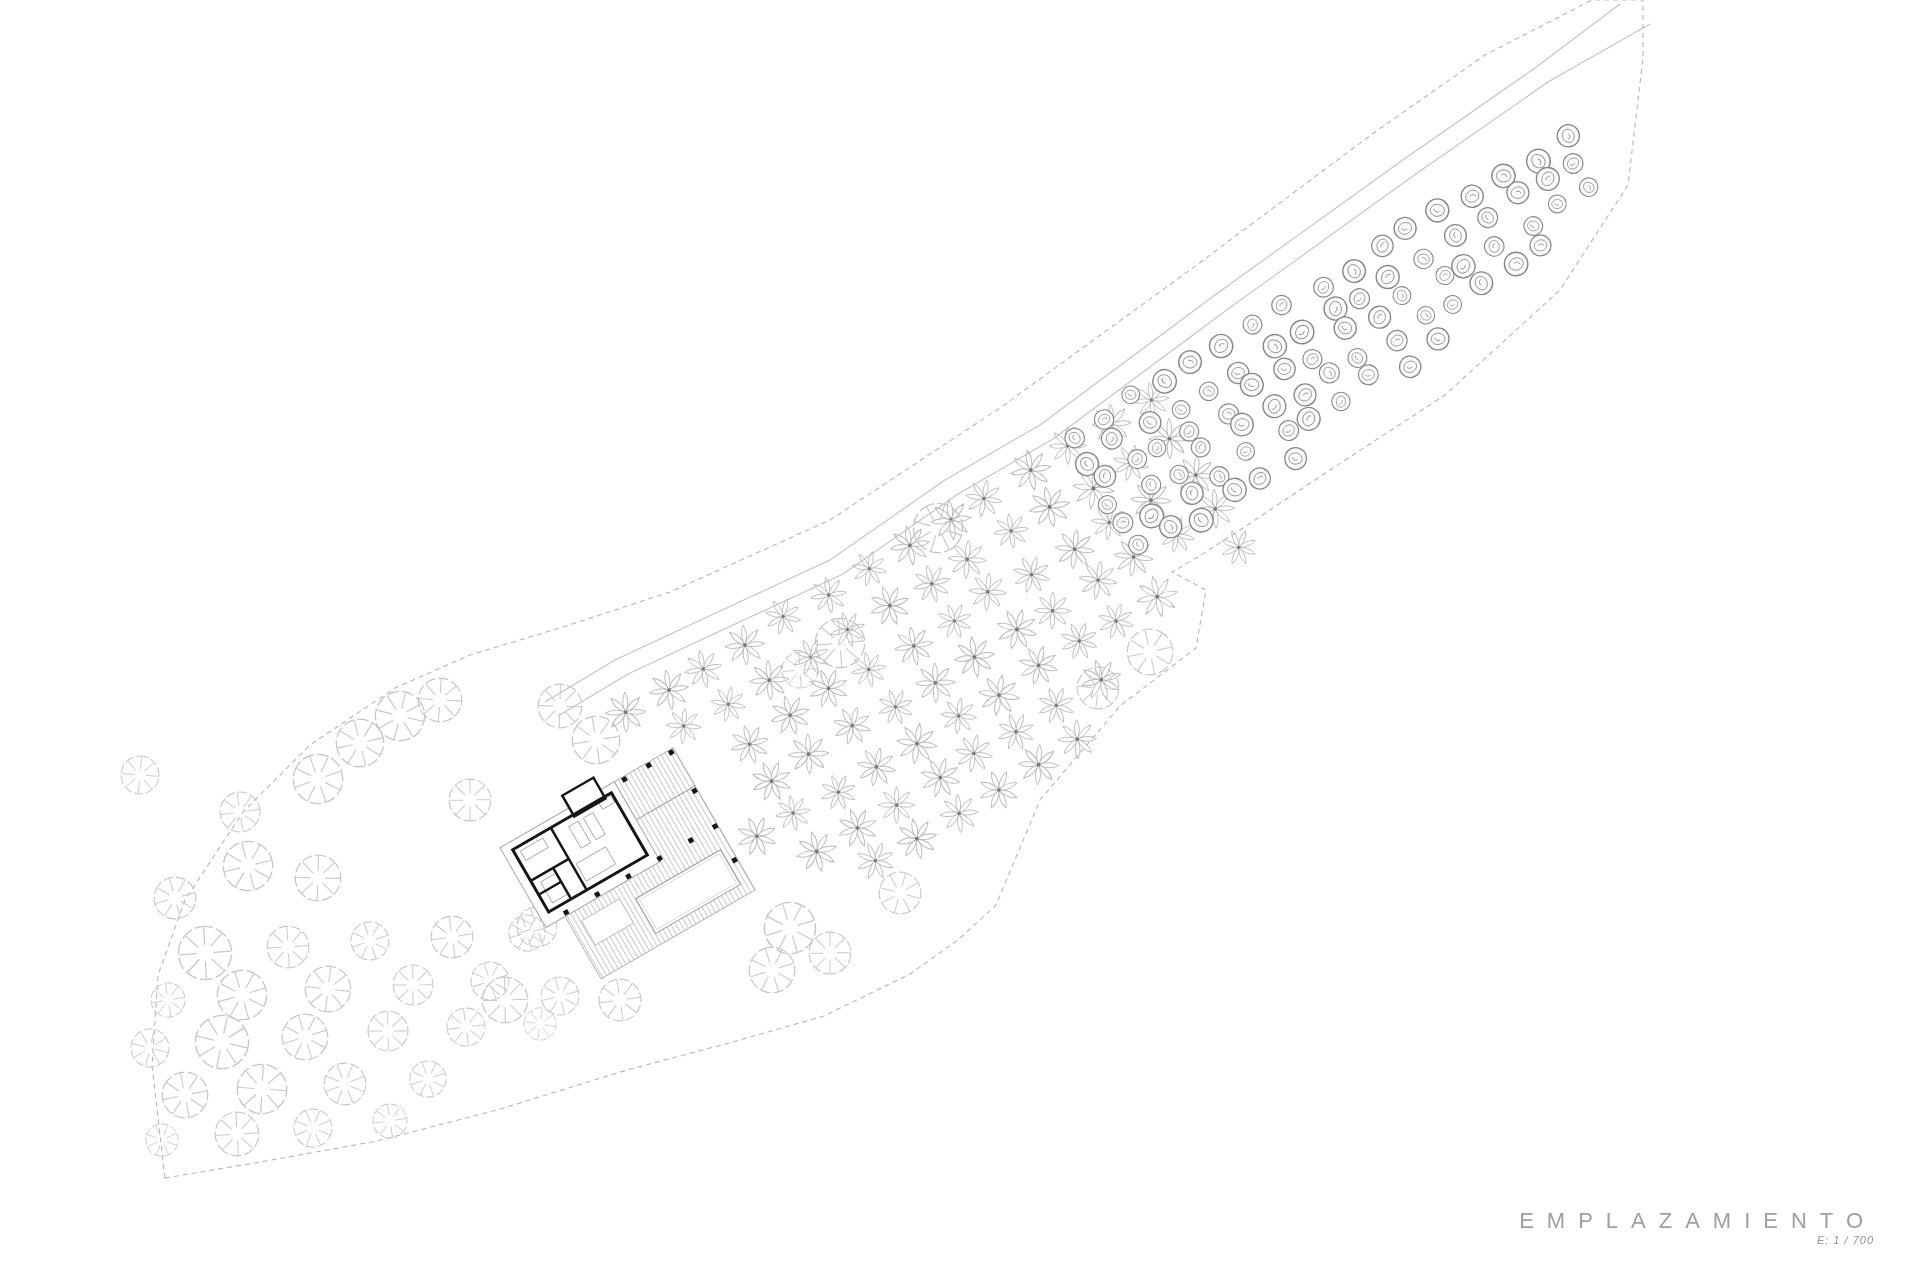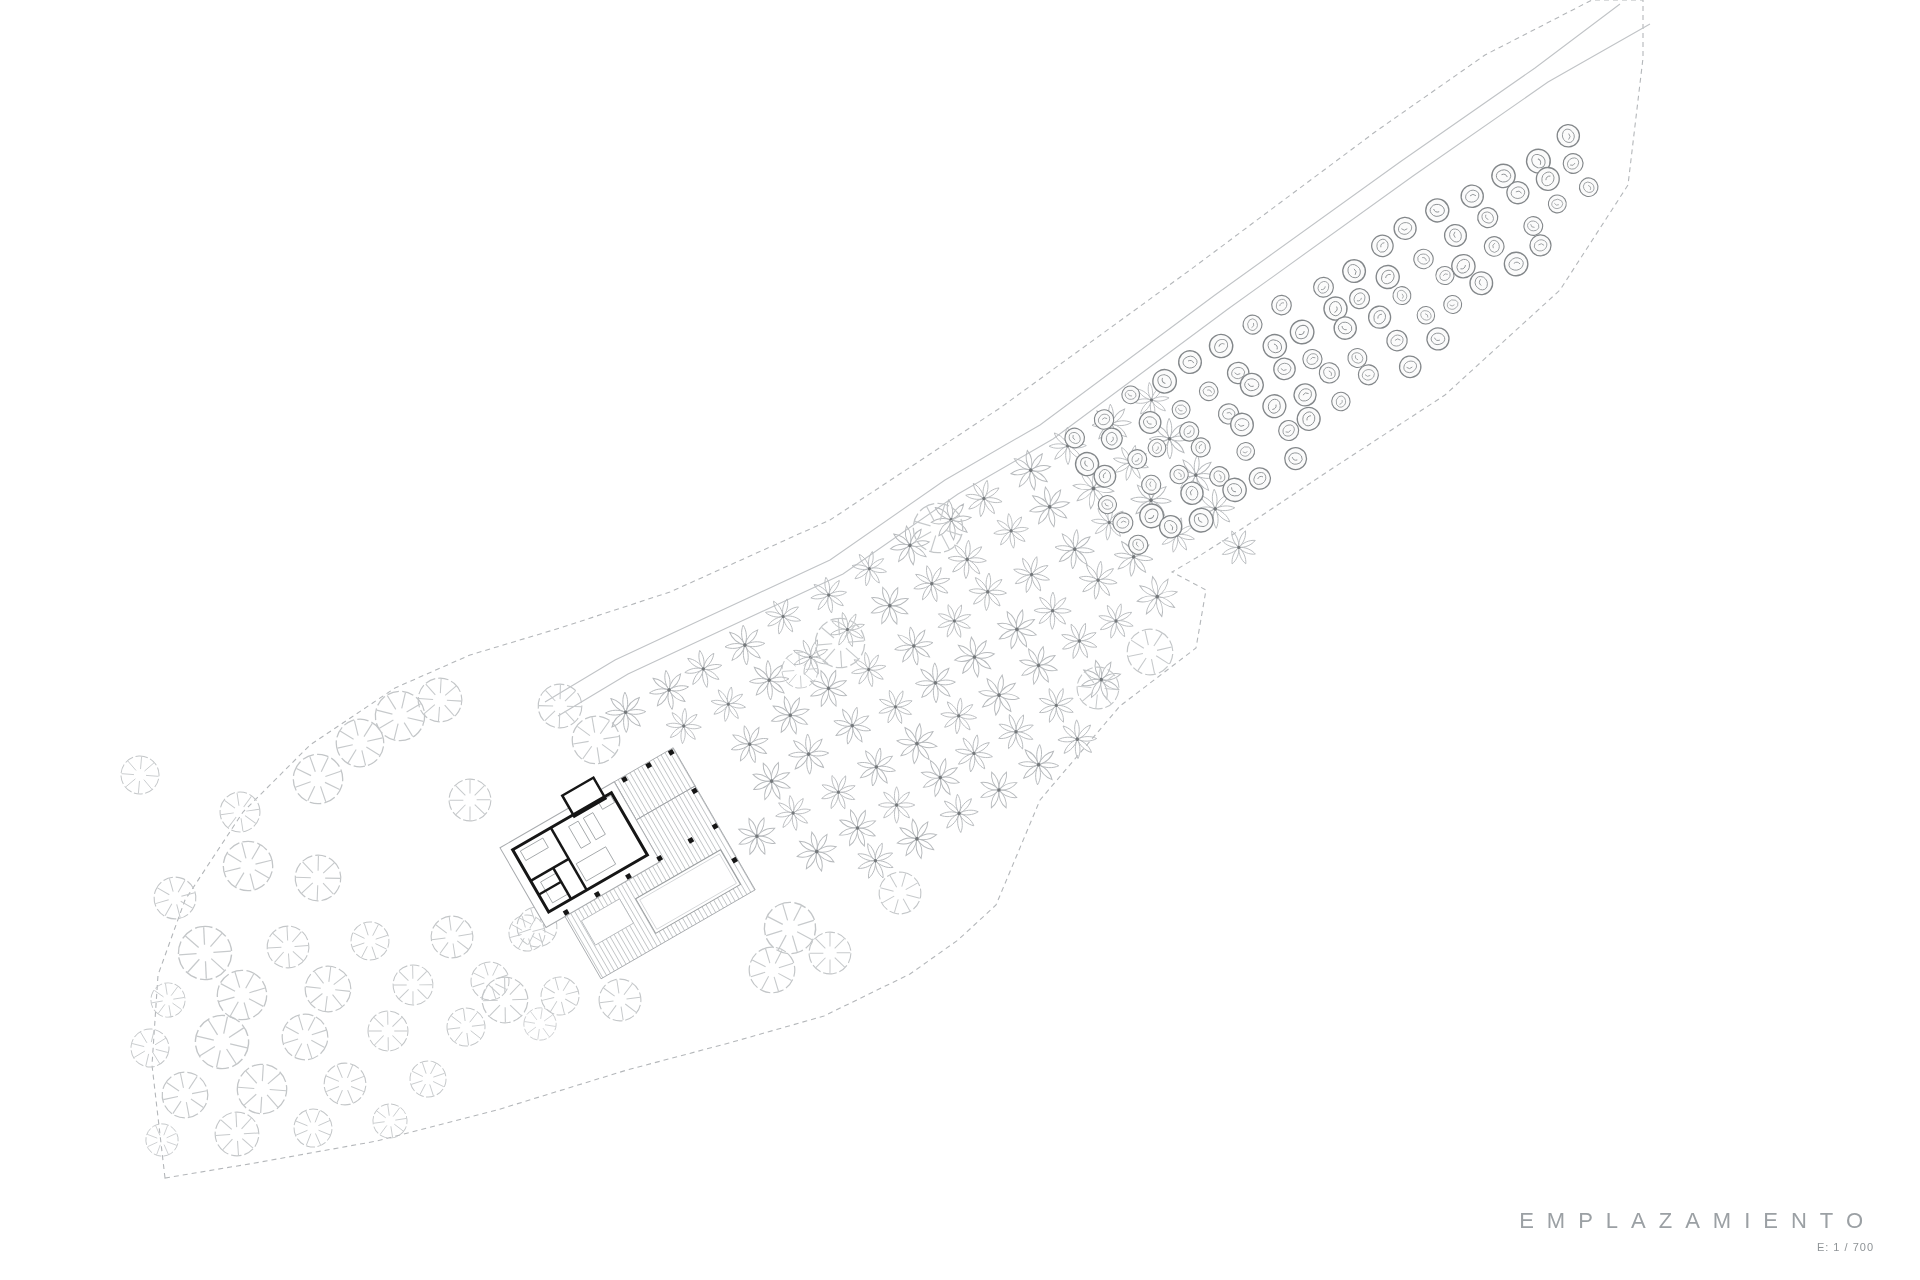--- a/index.html
+++ b/index.html
@@ -3,21 +3,21 @@
 <meta charset="utf-8">
 <style>
   html,body{margin:0;padding:0;background:#ffffff;}
   .canvas{position:relative;width:1920px;height:1280px;background:#ffffff;overflow:hidden;
           font-family:"Liberation Sans", sans-serif;}
   .plan-svg{position:absolute;left:0;top:0;}
   .boundary{fill:none;stroke:#b4b7ba;stroke-width:1.1;stroke-dasharray:5 4;}
   .road{fill:none;stroke:#c1c4c7;stroke-width:1.1;}
   .title-block{position:absolute;right:44px;top:1208px;text-align:right;}
   .title-main{font-size:22px;letter-spacing:13px;color:#9ba0a4;font-weight:400;}
-  .title-scale{font-size:11px;letter-spacing:1px;color:#8e9396;margin-top:7px;margin-right:2px;}
+  .title-scale{font-size:11px;letter-spacing:1px;color:#8e9396;margin-right:2px;font-style:italic;}
 </style>
 </head>
 <body>
 
 <div class="canvas">
 
   <svg class="plan-svg" width="1920" height="1280" viewBox="0 0 1920 1280" xmlns="http://www.w3.org/2000/svg">
     <defs>
       <pattern id="deckHatch" patternUnits="userSpaceOnUse" width="4.5" height="10">
         <rect x="0" y="0" width="0.9" height="10" fill="#c3c6c8"></rect>

